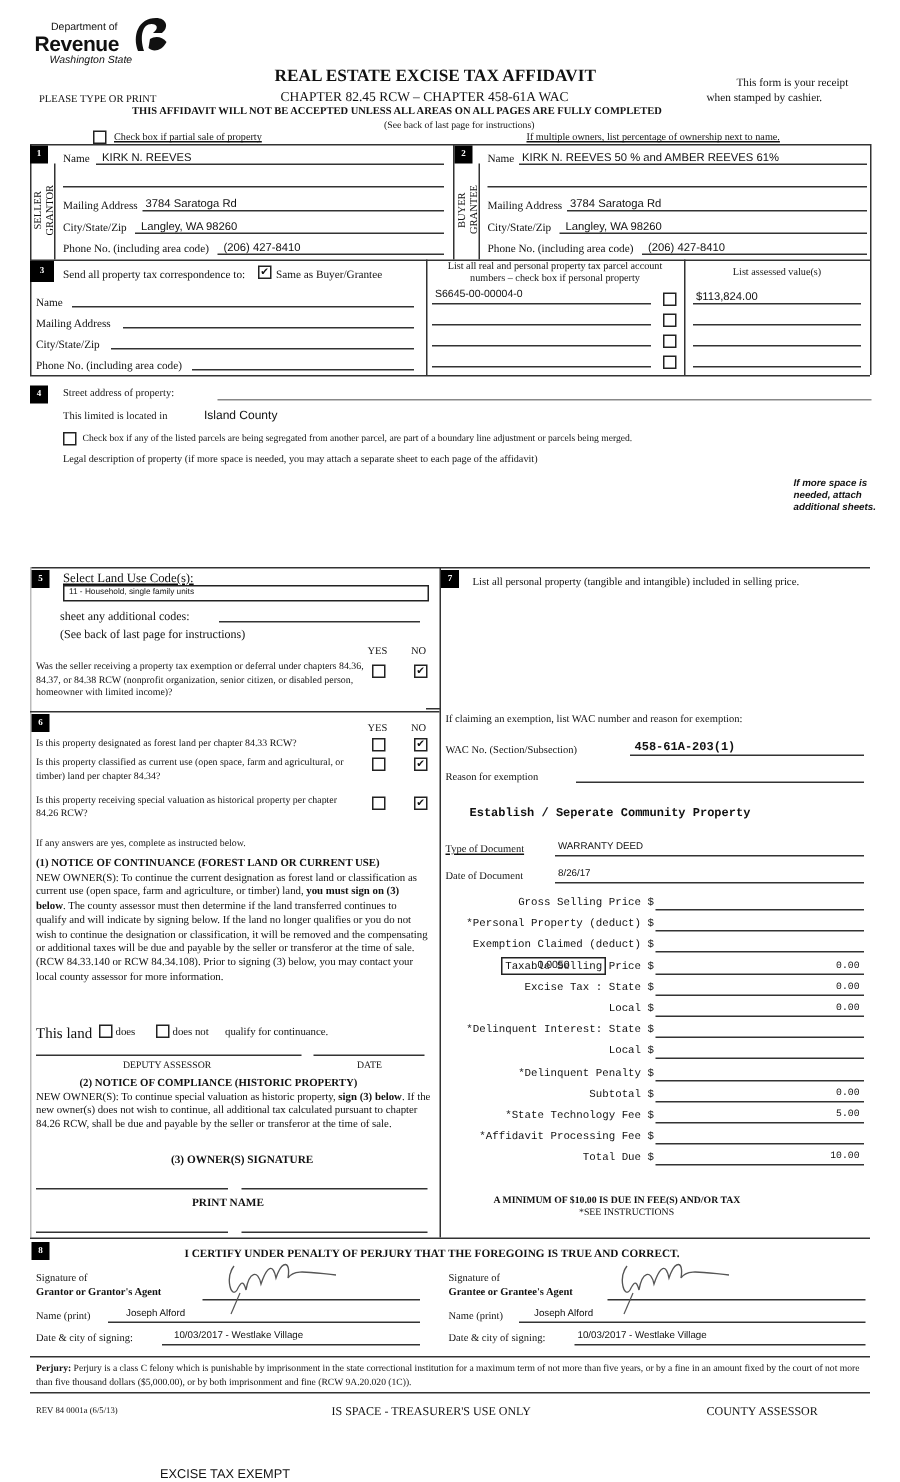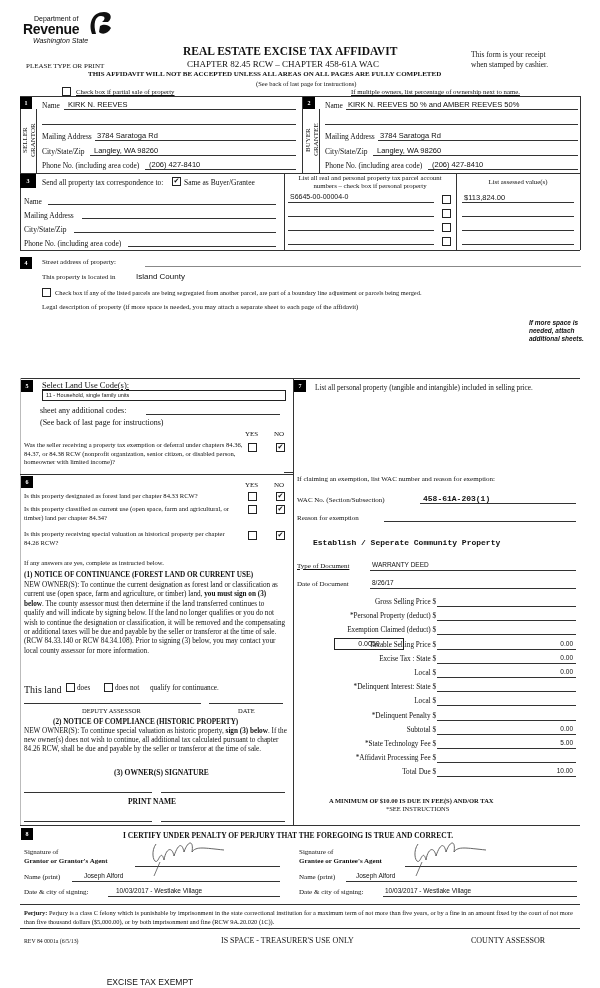--- a/index.html
+++ b/index.html
@@ -11,39 +11,39 @@
   .bold { font-weight: bold; }
   .numbox { position: absolute; background: #000; color: #fff; font-weight: bold; font-size: 6px; width: 12px; height: 12px; text-align: center; line-height: 12px; }
   .hline { position: absolute; height: 0; border-top: 1px solid #333; }
   .vline { position: absolute; width: 0; border-left: 1px solid #333; }
   .thick { border-top-width: 1.5px; }
   .cb { position: absolute; width: 9px; height: 9px; border: 1px solid #222; background: #fff; font-size: 7px; line-height: 7px; text-align: center; font-family: "DejaVu Sans", sans-serif; }
   .fill { font-family: "Liberation Sans", sans-serif; font-size: 7.5px; }
   .uline { position: absolute; border-bottom: 1px solid #333; height: 10px; }
   .label { position: absolute; white-space: nowrap; }
   .vert { position: absolute; writing-mode: vertical-rl; transform: rotate(180deg); font-size: 7px; text-align: center; line-height: 8px; }
-  .right { text-align: right; }
+  .right { text-align: right; font-family: Liberation Mono, monospace; }
   .sig { position: absolute; }
 </style>
 </head>
 <body>
 
 <div class="abs" style="left:18px;top:6px;width:100px;height:40px;text-align:right;">
   <div class="abs sans" style="left:16px;top:9px;font-size:7px;">Department of</div>
   <div class="abs sans bold" style="left:5px;top:15px;font-size:14px;letter-spacing:-0.3px;">Revenue</div>
   <div class="abs sans" style="left:15px;top:31px;font-size:7px;font-style:italic;">Washington State</div>
   <svg class="abs" style="left:68px;top:4px;" width="28" height="26" viewBox="0 0 28 26">
     <path d="M6 24 C2 14, 6 2, 18 2 C25 2, 27 8, 22 12 L16 12 C20 9, 19 6, 15 6 C9 6, 7 14, 10 24 Z" fill="#111"></path>
     <path d="M14 16 C17 14, 22 14, 25 18 C22 24, 16 25, 13 22 Z" fill="#111"></path>
   </svg>
 </div>
 <div class="label" style="left:26px;top:62px;font-size:7px;">PLEASE TYPE OR PRINT</div>
 <div class="label bold" style="left:183px;top:45px;font-size:11.5px;">REAL ESTATE EXCISE TAX AFFIDAVIT</div>
 <div class="label" style="left:187px;top:59px;font-size:9px;">CHAPTER 82.45 RCW – CHAPTER 458-61A WAC</div>
-<div class="label" style="left:471px;top:50px;font-size:7.5px;">This form is your receipt</div>
+<div class="label" style="left:491px;top:50px;font-size:7.5px;">This form is your receipt</div>
 <div class="label" style="left:471px;top:60px;font-size:7.5px;">when stamped by cashier.</div>
 <div class="label bold" style="left:88px;top:70px;font-size:7px;">THIS AFFIDAVIT WILL NOT BE ACCEPTED UNLESS ALL AREAS ON ALL PAGES ARE FULLY COMPLETED</div>
 <div class="label" style="left:256px;top:80px;font-size:6.5px;">(See back of last page for instructions)</div>
 <div class="cb" style="left:62px;top:87px;"></div>
 <div class="label" style="left:76px;top:88px;font-size:6.8px;text-decoration:underline;">Check box if partial sale of property</div>
 <div class="label" style="left:351px;top:88px;font-size:6.8px;text-decoration:underline;">If multiple owners, list percentage of ownership next to name.</div>
 
 <div class="hline thick" style="left:20px;top:96px;width:560px;"></div>
 <div class="vline" style="left:20px;top:96px;height:154px;"></div>
 <div class="vline" style="left:580px;top:96px;height:154px;"></div>
@@ -67,21 +67,21 @@
 <div class="label" style="left:42px;top:161px;">Phone No. (including area code)</div>
 <div class="uline fill" style="left:145px;top:160px;width:151px;padding-left:4px;"><span>(206) 427-8410</span></div>
 
 <div class="numbox" style="left:303px;top:97px;">2</div>
 <div class="vline" style="left:319px;top:109px;height:64px;"></div>
 <div class="vert" style="left:304px;top:112px;height:56px;width:15px;">
   <span>BUYER</span><br>
   <span>GRANTEE</span>
 </div>
 <div class="label" style="left:325px;top:101px;">Name</div>
-<div class="uline fill" style="left:346px;top:100px;width:232px;padding-left:2px;"><span>KIRK N. REEVES 50 % and AMBER REEVES 50%</span></div>
+<div class="uline fill" style="left:346px;top:100px;width:232px;padding-left:2px;"><span>KIRK N. REEVES 50 % and AMBER REEVES 61%</span></div>
 <div class="hline" style="left:325px;top:124px;width:253px;"></div>
 <div class="label" style="left:325px;top:132px;">Mailing Address</div>
 <div class="uline fill" style="left:378px;top:131px;width:200px;padding-left:2px;"><span>3784 Saratoga Rd</span></div>
 <div class="label" style="left:325px;top:147px;">City/State/Zip</div>
 <div class="uline fill" style="left:373px;top:146px;width:205px;padding-left:4px;"><span>Langley, WA 98260</span></div>
 <div class="label" style="left:325px;top:161px;">Phone No. (including area code)</div>
 <div class="uline fill" style="left:428px;top:160px;width:150px;padding-left:4px;"><span>(206) 427-8410</span></div>
 
 <div class="numbox" style="left:20px;top:174px;height:14px;width:16px;line-height:14px;">3</div>
 <div class="label" style="left:42px;top:178px;">Send all property tax correspondence to:</div>
@@ -110,21 +110,21 @@
     <div class="cb" style="left: 442px; top: 223px;"></div>
     <div class="uline fill" style="left: 462px; top: 221px; width: 112px; font-size: 7.5px; padding-left: 2px;"><span></span></div>
     <div class="uline fill" style="left: 288px; top: 235px; width: 146px; font-size: 7px; padding-left: 2px;"><span></span></div>
     <div class="cb" style="left: 442px; top: 237px;"></div>
     <div class="uline fill" style="left: 462px; top: 235px; width: 112px; font-size: 7.5px; padding-left: 2px;"><span></span></div>
   </div>
 
 <div class="numbox" style="left:20px;top:257px;">4</div>
 <div class="label" style="left:42px;top:258px;font-size:7px;">Street address of property:</div>
 <div class="uline fill" style="left:145px;top:257px;width:436px;border-bottom-color:#888;"><span></span></div>
-<div class="label" style="left:42px;top:273px;font-size:7px;">This property is located in</div>
+<div class="label" style="left:42px;top:273px;font-size:7px;">This limited is located in</div>
 <div class="label sans" style="left:136px;top:272px;font-size:8px;">Island County</div>
 <div class="cb" style="left:42px;top:288px;"></div>
 <div class="label" style="left:55px;top:289px;font-size:6.4px;">Check box if any of the listed parcels are being segregated from another parcel, are part of a boundary line adjustment or parcels being merged.</div>
 <div class="label" style="left:42px;top:303px;font-size:6.8px;">Legal description of property (if more space is needed, you may attach a separate sheet to each page of the affidavit)</div>
 <div class="abs sans bold" style="left:529px;top:319px;width:66px;font-size:6.5px;font-style:italic;line-height:8px;">If more space is needed, attach additional sheets.</div>
 
 <div class="hline thick" style="left:20px;top:378px;width:560px;"></div>
 <div class="vline" style="left:293px;top:378px;height:447px;"></div>
 <div class="vline" style="left:20px;top:378px;height:447px;border-left-color:#bbb;"></div>
 

